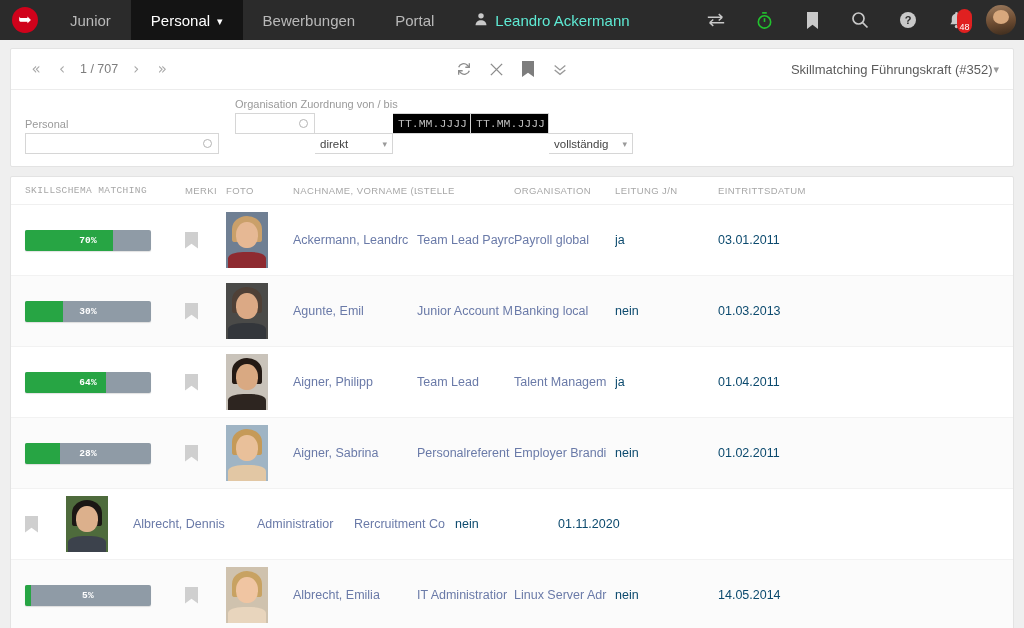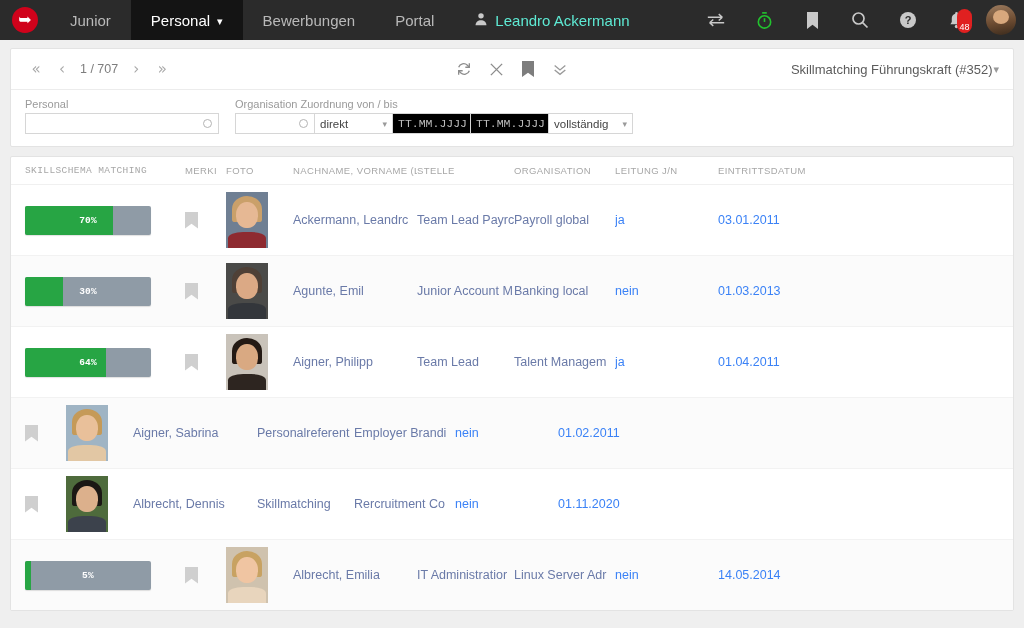--- a/index.html
+++ b/index.html
@@ -121,21 +121,21 @@
   .finput.lookup { width: 194px; }
   .finput.lookup2 { width: 80px; }
   .lens {
     width: 9px; height: 9px; border: 1.2px solid #b4b4b4;
     border-radius: 50%; margin-right: 2px;
   }
   .fselect {
     height: 21px; border: 1px solid #d6d6d6; border-left: none;
     background: #fff; font-size: 11.5px; color: #444;
     display: flex; align-items: center; justify-content: space-between;
-    padding: 0 5px; gap: 10px; cursor: pointer;
+    padding: 0 5px; gap: 10px; cursor: pointer; margin-top: 20px;
   }
   .fselect .sc { color: #9a9a9a; font-size: 9px; }
   .fdate {
     height: 21px; width: 78px; border: 1px solid #d6d6d6; border-left: none;
     background: #000000; font-size: 11.5px; color: #bdbdbd;
     display: flex; align-items: center; padding: 0 5px; font-family: Liberation Mono, monospace;
   }
 
   
   .table-panel { margin-top: 9px; height: 455px; overflow: hidden; }
@@ -162,26 +162,26 @@
   .c-stelle{ width: 97px; flex: none; }
   .c-org   { width: 101px; flex: none; }
   .c-leit  { width: 103px; flex: none; }
   .c-date  { width: 180px; flex: none; }
 
   .cell-link {
     font-size: 12.5px; color: #6a7aa8; white-space: nowrap;
     overflow: hidden; cursor: pointer; padding-right: 4px;
   }
   .cell-text {
-    font-size: 12.5px; color: #3b82f6; white-space: nowrap; overflow: hidden;
+    font-size: 12.5px; color: #0c4a6e; white-space: nowrap; overflow: hidden;
   }
 
   
   .bar-wrap {
-    width: 126px; height: 29px; border-radius: 2px;
+    width: 126px; height: 21px; border-radius: 2px;
     background: #8f9ba6; position: relative; overflow: hidden;
     box-shadow: 0 1px 1px rgba(0,0,0,.12);
   }
   .bar-fill {
     position: absolute; left: 0; top: 0; bottom: 0;
     background: #27a544;
   }
   .bar-txt {
     position: absolute; inset: 0; display: flex;
     align-items: center; justify-content: center;
@@ -440,20 +440,26 @@
               <div class="ph-face" style="left:10px;top:10px;width:22px;height:26px;background:#d9a982"></div>
             </div>
           </div>
           <div class="c-name cell-link">Aigner, Philipp</div>
           <div class="c-stelle cell-link">Team Lead</div>
           <div class="c-org cell-link">Talent Managem</div>
           <div class="c-leit cell-text">ja</div>
           <div class="c-date cell-text">01.04.2011</div>
         </div>
         <div class="row alt">
+          <div class="c-match">
+            <div class="bar-wrap">
+              <div class="bar-fill" style="width:28%"></div>
+              <div class="bar-txt">28%</div>
+            </div>
+          </div>
           <div class="c-merk">
             <div class="flag"></div>
           </div>
           <div class="c-foto">
             <div class="photo">
               <div class="ph-bg" style="background:#9fb4c4"></div>
               <div class="ph-body" style="background:#e2c7a4"></div>
               <div class="ph-hair" style="left:6px;top:4px;width:30px;height:26px;background:#c59a58"></div>
               <div class="ph-face" style="left:10px;top:10px;width:22px;height:26px;background:#e9c09a"></div>
             </div>
@@ -470,21 +476,21 @@
           </div>
           <div class="c-foto">
             <div class="photo">
               <div class="ph-bg" style="background:#4e6b3c"></div>
               <div class="ph-body" style="background:#3c424c"></div>
               <div class="ph-hair" style="left:6px;top:4px;width:30px;height:26px;background:#1b1714"></div>
               <div class="ph-face" style="left:10px;top:10px;width:22px;height:26px;background:#dcb08c"></div>
             </div>
           </div>
           <div class="c-name cell-link">Albrecht, Dennis</div>
-          <div class="c-stelle cell-link">Skillmatching</div>
+          <div class="c-stelle cell-link">Administratior</div>
           <div class="c-org cell-link">Rercruitment Co</div>
           <div class="c-leit cell-text">nein</div>
           <div class="c-date cell-text">01.11.2020</div>
         </div>
         <div class="row alt">
           <div class="c-match">
             <div class="bar-wrap">
               <div class="bar-fill" style="width:5%"></div>
               <div class="bar-txt">5%</div>
             </div>

